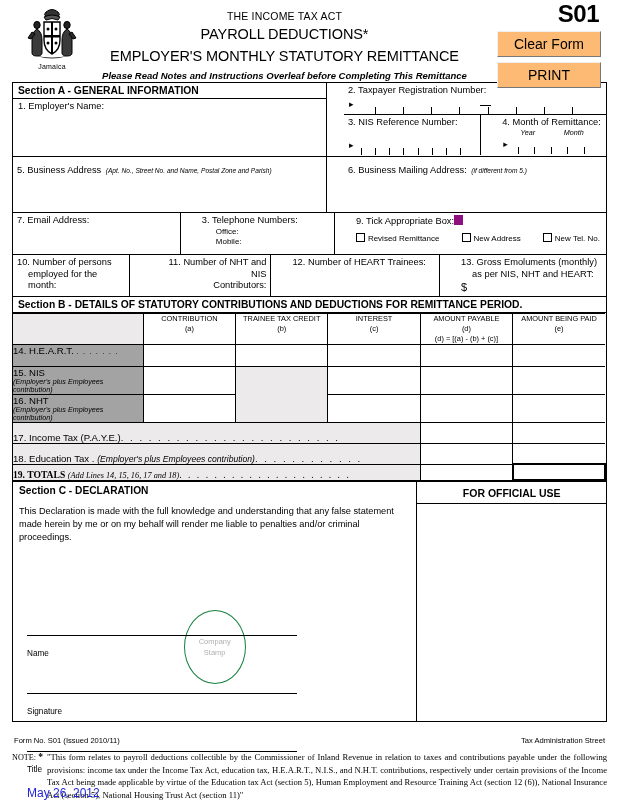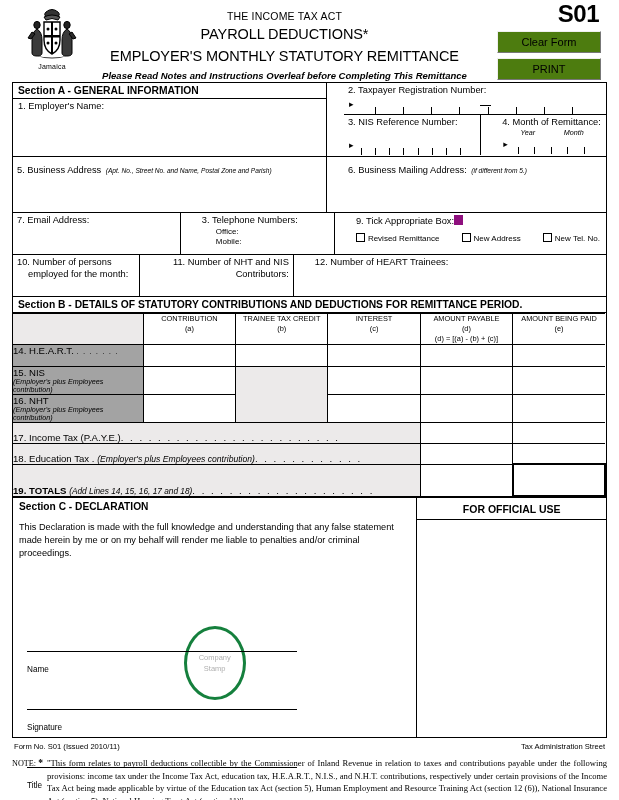--- a/index.html
+++ b/index.html
@@ -21,23 +21,23 @@
 
   .titles { padding-top:10px; text-align:center; padding-right:110px; padding-left:60px; }
   .t-act { font-size:10.5px; letter-spacing:.2px; }
   .t-main { font-size:14.5px; letter-spacing:-.1px; margin-top:3px; line-height:1.28; }
   .t-sub { font-size:9.5px; font-weight:bold; font-style:italic; margin-top:5px; }
 
   .hdr-right { position:absolute; right:6px; top:2px; width:104px; text-align:center; }
   .formno { font-size:24px; font-weight:bold; line-height:1; letter-spacing:-.5px; text-align:right; padding-right:2px; }
   .btn {
     display:block; width:100%; margin-top:5px;
-    background:#4d7c0f; border:1px solid #777;
+    background:#fdba74; border:1px solid #777;
     border-top-color:#efefef; border-left-color:#efefef;
-    font-size:11px; padding:4px 0; text-align:center;
+    font-size:14px; padding:4px 0; text-align:center;
     font-family:"Liberation Sans", sans-serif; color:#000; cursor:pointer;
   }
 
   
   .frame { border:1.4px solid #000; }
   .row { display:flex;gap:17px; }
   .cell { position:relative; border-right:1px solid #000; padding:2px 4px; }
   .cell:last-child { border-right:none; }
   .brow { border-bottom:1px solid #000; }
   .lbl { font-size:9.3px; line-height:1.25; }
@@ -65,28 +65,28 @@
   .grayspan { background:#eceaea; font-size:9.6px; padding:3px 4px; }
   .bold-cell { border:2px solid #000 !important; }
 
   
   .decl { font-size:9.2px; line-height:1.42; }
   .sigline { border-bottom:1.2px solid #000; height:26px; margin-top:4px; }
   .sigcap { font-size:8.2px; border-top:0; margin-top:12px; padding-top:1px; }
   .dateval { color:#2323d6; font-size:12px; padding-bottom:0px; }
   .stamp {
     position:absolute; left:50%; transform:translateX(-50%);
-    width:62px; height:74px; border:3px solid #15803d; border-radius:50%;
+    width:62px; height:74px; border:1px solid #15803d; border-radius:50%;
     color:#b0b0b0; font-size:7.5px; text-align:center;
     display:flex; align-items:center; justify-content:center; line-height:1.5;
   }
   .official { font-size:10.5px; font-weight:bold; text-align:center; padding:5px 0 4px; border-bottom:1px solid #000; }
 
   
-  .footline { display:flex; justify-content:space-between; font-size:7.6px; margin-top:4px; padding:0 2px; }
+  .footline { display:flex; justify-content:space-between; font-size:7.6px; margin-top:14px; padding:0 2px; }
   .note { display:flex; margin-top:6px; font-family:"Liberation Serif", serif; font-size:8.6px; line-height:1.45; }
   .note .nlab { white-space:nowrap; padding-right:4px; }
   .note .nlab b { font-size:9.5px; }
   .smallcaps { font-variant:small-caps; font-size:8.2px; }
   .note .ntext { text-align:justify; }
 
   .cb { display:inline-block; width:9px; height:9px; border:1px solid #000; vertical-align:-1px; margin-right:3px; background:#fff; }
   .swatch { display:inline-block; width:9px; height:10px; vertical-align:-1px; }
 </style>
 </head>
@@ -246,20 +246,25 @@
       <div class="cell" style="width:21.5%;height:41px;">
         <div class="lbl">10. Number of persons</div>
         <div class="lbl" style="padding-left:11px;">employed for the month:</div>
       </div>
       <div class="cell" style="width:23%;text-align:right;">
         <div class="lbl">11. Number of NHT and NIS</div>
         <div class="lbl" style="padding-left:11px;">Contributors:</div>
       </div>
       <div class="cell" style="width:28%;">
         <div class="lbl">12. Number of HEART Trainees:</div>
+      </div>
+      <div class="cell" style="width:27.5%;border-right:none;">
+        <div class="lbl">13. Gross Emoluments (monthly)</div>
+        <div class="lbl" style="padding-left:11px;">as per NIS, NHT and HEART:</div>
+        <div style="font-size:11px;margin-top:1px;">$</div>
       </div>
     </div>
   </div>
 
   <div class="frame" style="border-top:none;">
     <div class="secbar">Section B - DETAILS OF STATUTORY CONTRIBUTIONS AND DEDUCTIONS FOR REMITTANCE PERIOD.</div>
 
     <table class="tbl">
       <colgroup>
         <col style="width:22%">
@@ -335,21 +340,21 @@
       <tr>
         <td colspan="4" class="grayspan" style="border-left:none;height:21px;vertical-align:bottom;">
           <span>18.</span> <span>Education Tax .</span>
           <span class="ital" style="font-size:8.6px;">(Employer's plus Employees contribution)</span><span style="letter-spacing:2px;">. . . . . . . . . . . .</span>
         </td>
         <td></td>
         <td style="border-right:none;"></td>
       </tr>
 
       <tr>
-        <td colspan="4" class="grayspan" style="border-left:none;height:32px;vertical-align:bottom;font-weight:bold;">
+        <td colspan="4" class="grayspan" style="border-left:none;height:16px;vertical-align:bottom;font-weight:bold;font-family:Liberation Serif, serif;">
           <span>19.</span> <span>TOTALS</span>
           <span class="ital" style="font-size:8.3px;font-weight:normal;">(Add Lines 14, 15, 16, 17 and 18)</span><span style="letter-spacing:2px;font-weight:normal;">. . . . . . . . . . . . . . . . . . . .</span>
         </td>
         <td></td>
         <td class="bold-cell" style="border-right:none;"></td>
       </tr>
     </tbody>
       </table>
   </div>
 

